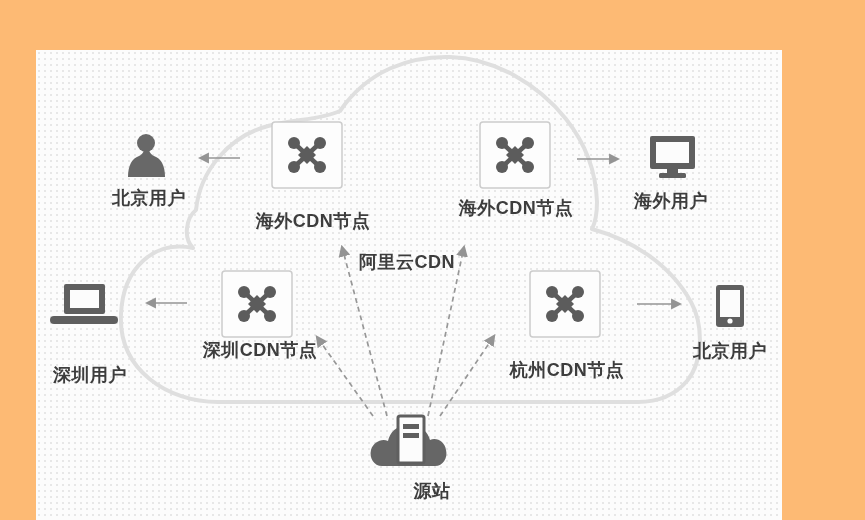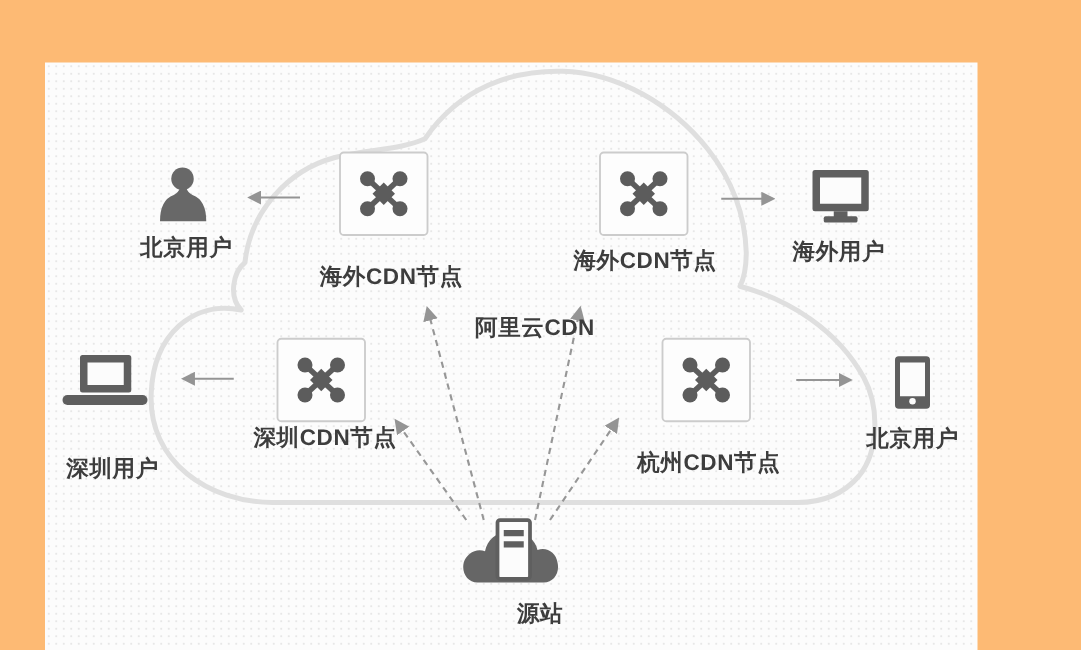--- a/index.html
+++ b/index.html
@@ -149,17 +149,17 @@
   <div class="lbl" style="left:149px;top:186px;">北京用户</div>
   <div class="lbl" style="left:671px;top:189px;">海外用户</div>
   <div class="lbl" style="left:90px;top:336px;margin-top:27px;">深圳用户</div>
   <div class="lbl" style="left:730px;top:339px;">北京用户</div>
 
   <div class="lbl" style="left:313px;top:209px;">海外CDN节点</div>
   <div class="lbl" style="left:516px;top:196px;">海外CDN节点</div>
   <div class="lbl" style="left:260px;top:338px;">深圳CDN节点</div>
   <div class="lbl" style="left:567px;top:358px;">杭州CDN节点</div>
 
-  <div class="lbl title" style="left:428px;top:250px;">阿里云CDN</div>
+  <div class="lbl title" style="left:407px;top:250px;">阿里云CDN</div>
 
   <div class="lbl" style="left:432px;top:479px;">源站</div>
 
 </div>
 
 </body></html>

